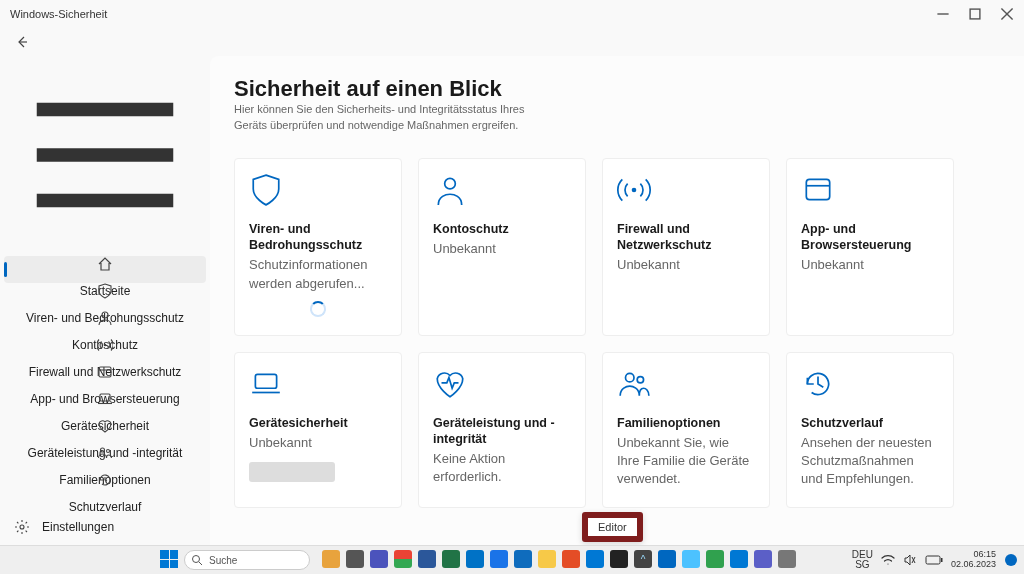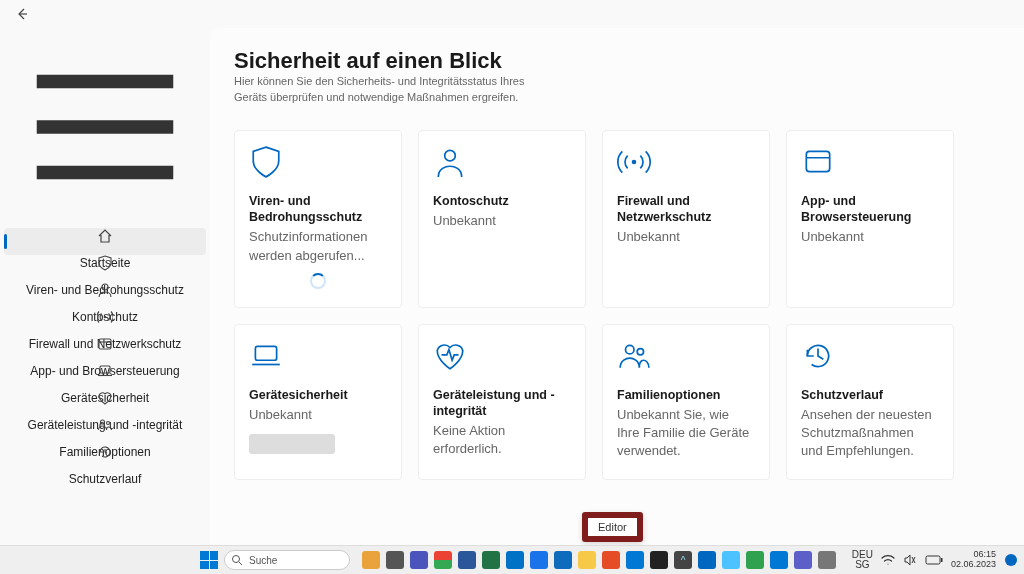--- a/index.html
+++ b/index.html
@@ -28,36 +28,57 @@
 .grid { display:grid; grid-template-columns: repeat(4, 168px); gap: 16px 16px; }
 .card { background:#fff; border:1px solid #eee; border-radius:4px; padding: 14px 14px 18px 14px; min-height: 138px; display:flex; flex-direction:column; }
 .card .cic { width:34px; height:34px; color:#0067c0; margin-bottom:14px; display:flex; align-items:center; justify-content:center; }
 .card .ct { font-size:12.5px; font-weight:600; color:#1a1a1a; line-height:1.3; margin-bottom:3px; }
 .card .cs { font-size:13px; color:#666; line-height:1.4; }
 .card .spin { margin-top:8px; align-self:center; width:16px; height:16px; border:2px solid #cfe4fa; border-top-color:#0067c0; border-radius:50%; }
 .card .ghostbtn { margin-top:10px; width:86px; height:20px; background:#ddd; border-radius:3px; }
 .tooltip { position:absolute; left:582px; top:512px; background:#fff; border:6px solid #7f1d1d; border-radius:3px; padding:3px 10px; font-size:11px; color:#333; box-shadow:0 2px 6px rgba(0,0,0,.15); }
 
 .taskbar { position:absolute; left:0; right:0; bottom:0; height:29px; background:#efefef; border-top:1px solid #ddd; display:flex; align-items:center; font-size:10px; }
-.taskbar .center { position:absolute; left:160px; display:flex; align-items:center; gap:6px;margin-left:40px; }
+.taskbar .center { position:absolute; left:160px; display:flex; align-items:flex-start; gap:6px; }
 .taskbar .start { width:18px; height:18px; display:grid; grid-template-columns:1fr 1fr; grid-template-rows:1fr 1fr; gap:1px; }
 .taskbar .start span:nth-child(1){background:#0078d4;} .taskbar .start span:nth-child(2){background:#0078d4;} .taskbar .start span:nth-child(3){background:#0078d4;} .taskbar .start span:nth-child(4){background:#0078d4;}
 .taskbar .search { display:flex; align-items:center; gap:6px; background:#fff; border:1px solid #ccc; border-radius:12px; height:20px; padding:0 10px 0 6px; width:126px; color:#555; }
 .taskbar .search .sic{ width:12px;height:12px; }
 .taskbar .apps { display:flex; align-items:center; gap:6px; margin-left:6px; }
 .taskbar .apps .ai { width:18px; height:18px; border-radius:3px; display:flex; align-items:center; justify-content:center; font-size:10px; color:#fff; }
 .taskbar .tray { position:absolute; right:6px; display:flex; align-items:center; gap:8px; color:#333; }
 .taskbar .tray .lang { font-size:10px; line-height:1; text-align:center; }
 .taskbar .tray .clock { font-size:9px; line-height:1.1; text-align:right; }
 svg { width:100%; height:100%; display:block; }
 </style>
 </head>
 <body>
 
 <div class="window">
+  <div class="titlebar">
+    <span class="title">Windows-Sicherheit</span>
+    <div class="controls">
+      <span class="ctl">
+          <svg viewBox="0 0 10 10">
+            <line x1="1" y1="5" x2="9" y2="5" stroke="currentColor" stroke-width="1"></line>
+          </svg>
+        </span>
+      <span class="ctl">
+          <svg viewBox="0 0 10 10">
+            <rect x="1.5" y="1.5" width="7" height="7" fill="none" stroke="currentColor" stroke-width="1"></rect>
+          </svg>
+        </span>
+      <span class="ctl">
+          <svg viewBox="0 0 10 10">
+            <line x1="1" y1="1" x2="9" y2="9" stroke="currentColor" stroke-width="1"></line>
+            <line x1="9" y1="1" x2="1" y2="9" stroke="currentColor" stroke-width="1"></line>
+          </svg>
+        </span>
+    </div>
+  </div>
   <div class="backbar">
     <span class="back">
         <svg viewBox="0 0 16 16">
           <path d="M10 3 L5 8 L10 13" fill="none" stroke="currentColor" stroke-width="1.2"></path>
           <line x1="5" y1="8" x2="13" y2="8" stroke="currentColor" stroke-width="1.2"></line>
         </svg>
       </span>
   </div>
 
   <div class="body">
@@ -145,20 +166,29 @@
               <svg viewBox="0 0 16 16">
                 <path d="M3 8 A5 5 0 1 1 5 12" fill="none" stroke="currentColor" stroke-width="1.1"></path>
                 <polyline points="3,5 3,8 6,8" fill="none" stroke="currentColor" stroke-width="1.1"></polyline>
                 <polyline points="8,5 8,8 10,9" fill="none" stroke="currentColor" stroke-width="1.1"></polyline>
               </svg>
             </span>
           <span>Schutzverlauf</span>
         </div>
       </div>
       <div class="spacer"></div>
+      <div class="settings-row">
+        <span class="ic">
+            <svg viewBox="0 0 16 16">
+              <circle cx="8" cy="8" r="2" fill="none" stroke="currentColor" stroke-width="1.1"></circle>
+              <path d="M8 1 V3 M8 13 V15 M1 8 H3 M13 8 H15 M3 3 L4.4 4.4 M11.6 11.6 L13 13 M13 3 L11.6 4.4 M4.4 11.6 L3 13" stroke="currentColor" stroke-width="1.1"></path>
+            </svg>
+          </span>
+        <span>Einstellungen</span>
+      </div>
     </div>
 
     <div class="main">
       <h1>Sicherheit auf einen Blick</h1>
       <p class="subtitle">Hier können Sie den Sicherheits- und Integritätsstatus Ihres Geräts überprüfen und notwendige Maßnahmen ergreifen.</p>
 
       <div class="grid">
         <div class="card">
           <div class="cic">
               <svg viewBox="0 0 32 32">

